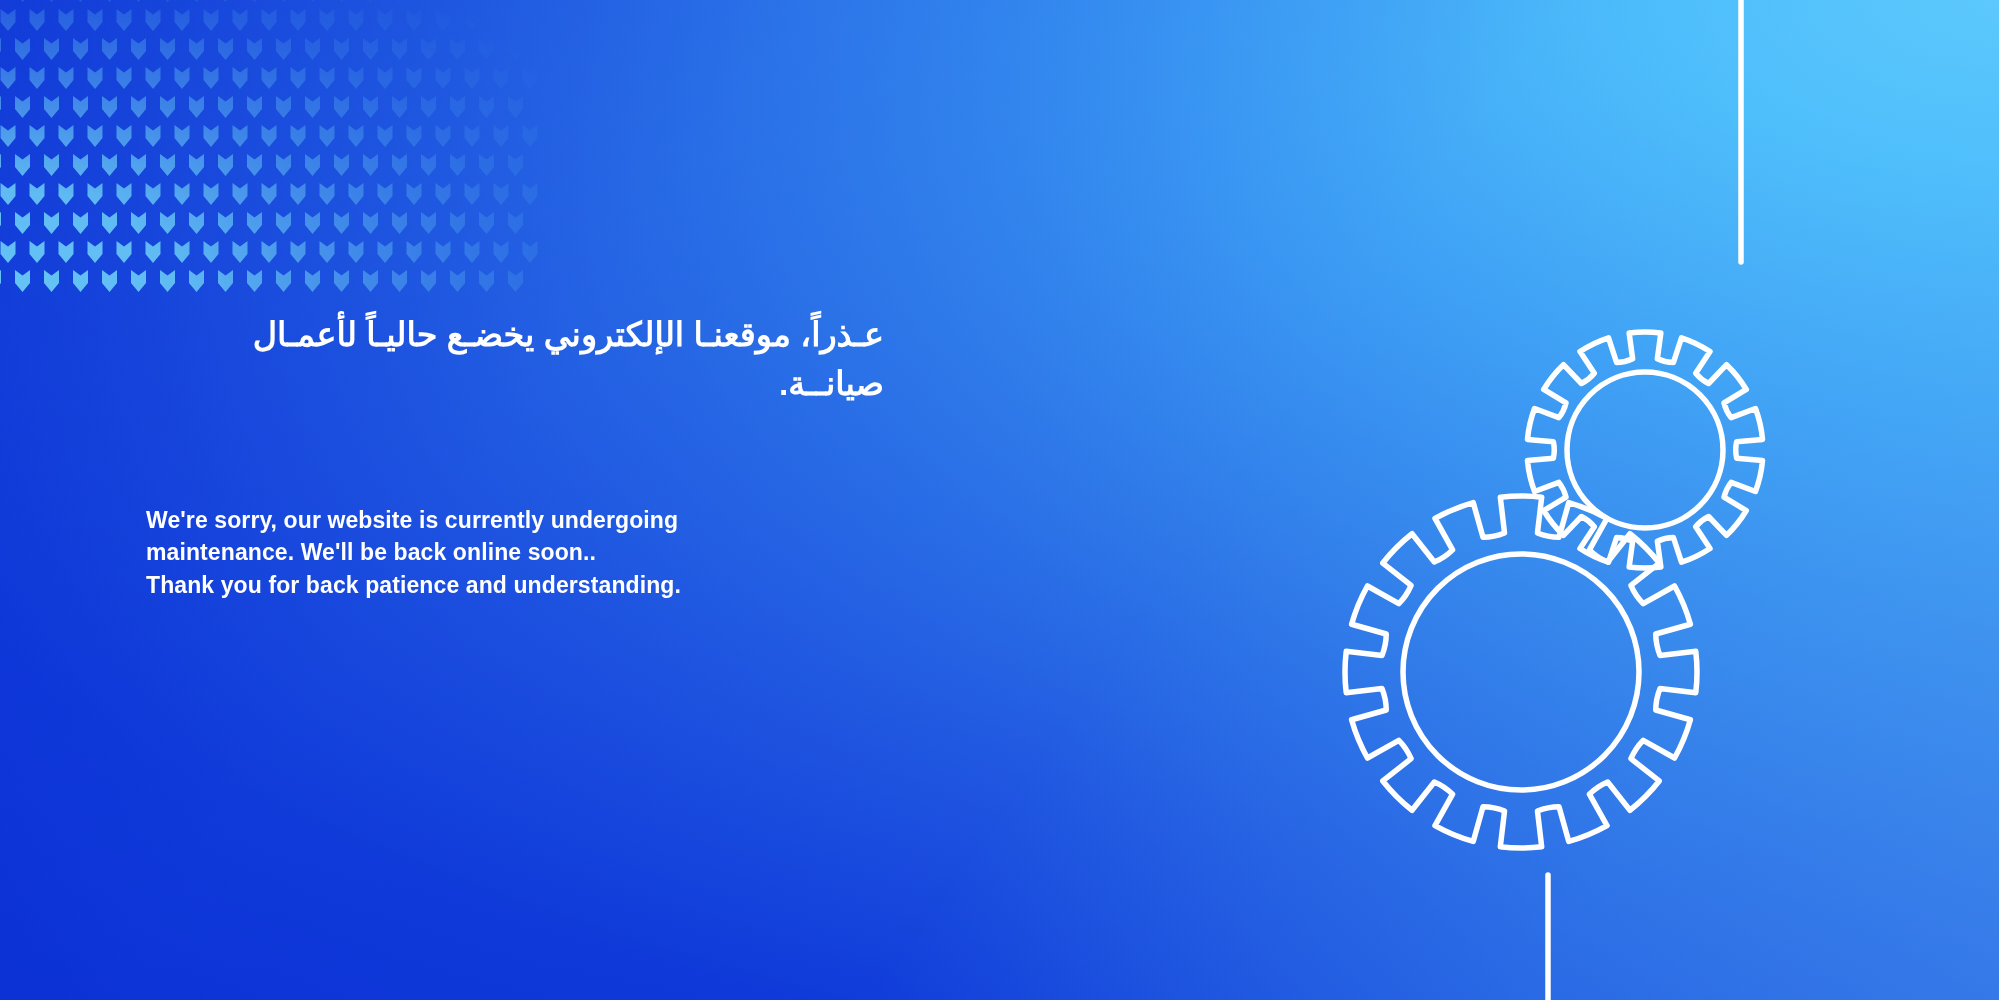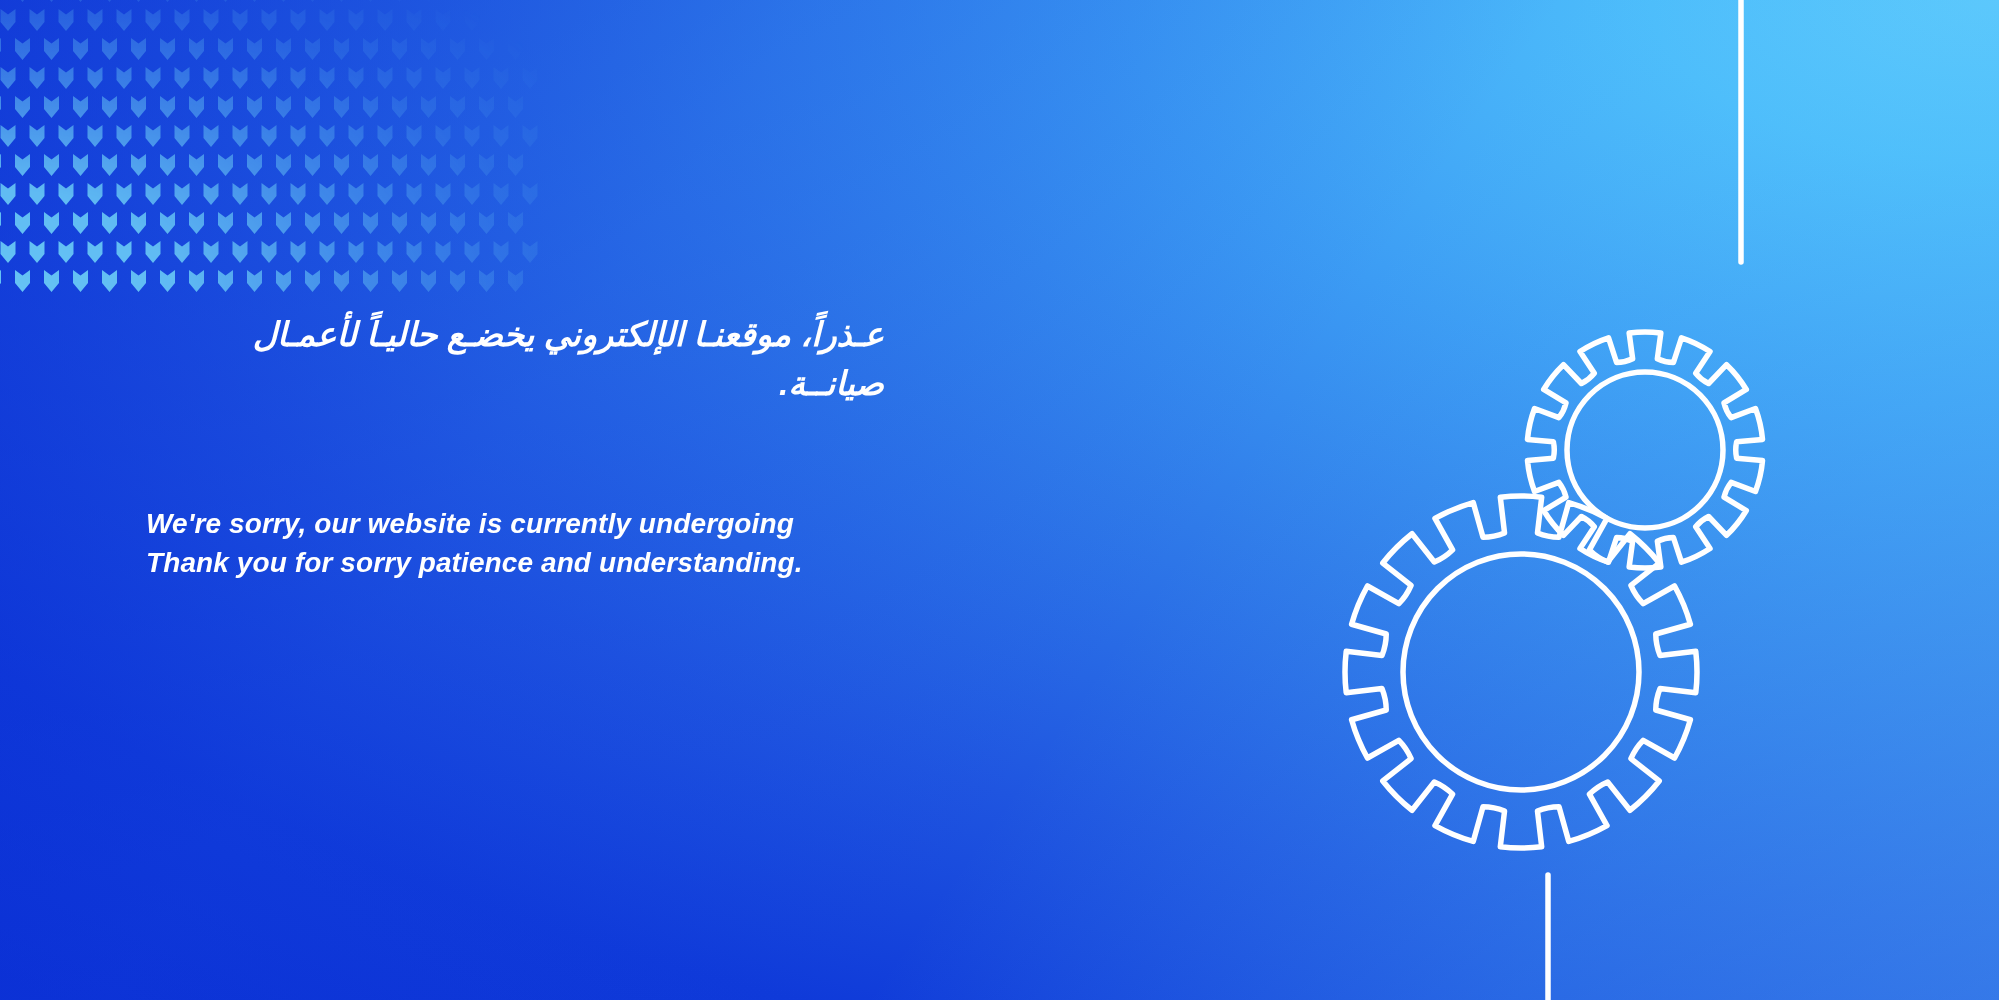--- a/index.html
+++ b/index.html
@@ -10,21 +10,20 @@
     background:#0b33d6;
   }
   #page {
     position:relative;
     width:1999px; height:1000px;
     overflow:hidden;
     background:
       radial-gradient(145% 135% at 100% 0%, #5cc8fc 0%, #4dbdfb 12%, #3c9cf4 30%, #2f7ae9 48%, #1f55e0 68%, #0f3ad9 85%, #0a2fd4 100%),
       linear-gradient(118deg, #0a2ed3 0%, #1a4ddd 35%, #2f7ae9 62%, #4ab6f9 85%, #5cc8fc 100%);
     background-blend-mode: normal;
-    font-style: italic;
   }
   
   #glow {
     position:absolute; inset:0;
     background:linear-gradient(125deg, rgba(8,40,210,0.55) 0%, rgba(18,60,220,0.25) 30%, rgba(60,160,245,0.0) 58%, rgba(92,200,252,0.25) 82%, rgba(105,205,253,0.35) 100%);
     pointer-events:none;
   }
 
   
   #pattern {
@@ -55,21 +54,21 @@
     width:738px;
     font-size:33.5px;
     line-height:1.46;
     font-weight:700;
     letter-spacing:0.2px;
     white-space:pre-line;
   }
   .ar-line { display:block; }
   .en-block {
     margin-top:46px;
-    font-size:28px;
+    font-size:23px;
     line-height:1.42;
     font-weight:700;
     letter-spacing:0.1px;
   }
   .en-line { display:block; white-space:pre; }
 </style>
 </head>
 <body>
 
 <div id="page">
@@ -321,17 +320,18 @@
   </svg>
 
   <div id="copy">
 
     <div class="ar-block" lang="ar" dir="rtl">
       <span class="ar-line">عـذراً، موقعنـا الإلكتروني يخضـع حاليـاً لأعمـال صيانــة.</span>
     </div>
 
     <div class="en-block" lang="en" dir="ltr">
       <span class="en-line">We're sorry, our website is currently undergoing</span>
-      <span class="en-line">Thank you for sorry patience and understanding.</span>
+      <span class="en-line">maintenance. We'll be back online soon..</span>
+      <span class="en-line">Thank you for back patience and understanding.</span>
     </div>
 
   </div>
 </div>
 
 </body></html>

